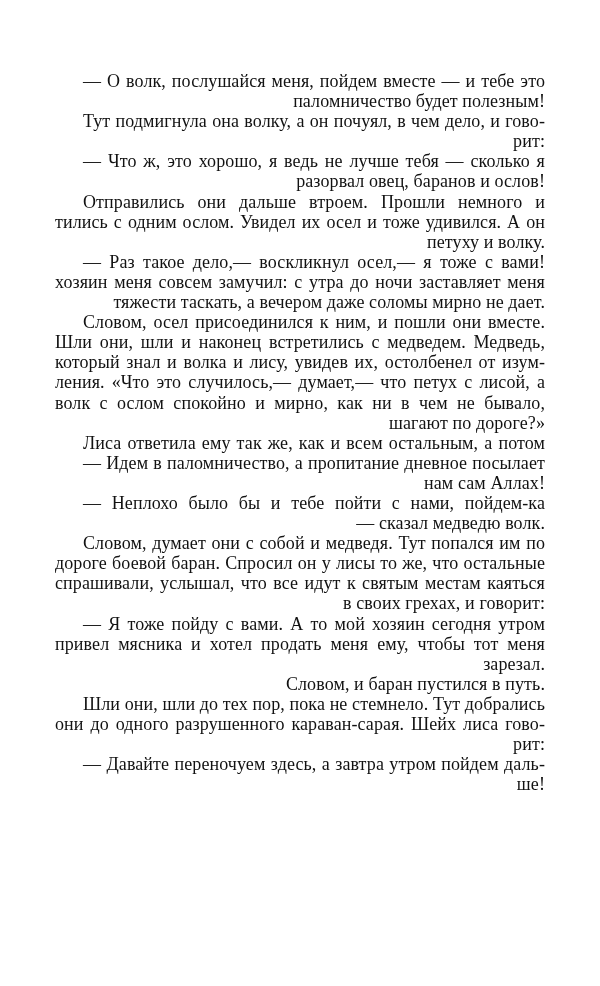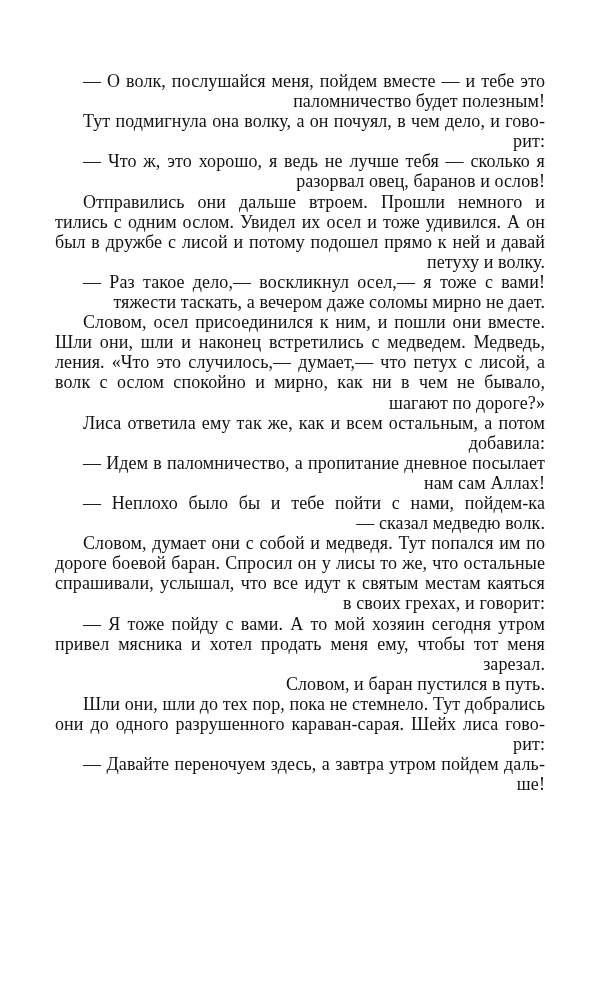--- a/index.html
+++ b/index.html
@@ -56,31 +56,31 @@
 <div class="page">
   <div class="text-block" id="text-block">
       <div class="line indent fill">— О волк, послушайся меня, пойдем вместе — и тебе это</div>
       <div class="line">паломничество будет полезным!</div>
       <div class="line indent fill">Тут подмигнула она волку, а он почуял, в чем дело, и гово-</div>
       <div class="line">рит:</div>
       <div class="line indent fill">— Что ж, это хорошо, я ведь не лучше тебя — сколько я</div>
       <div class="line">разорвал овец, баранов и ослов!</div>
       <div class="line indent fill">Отправились они дальше втроем. Прошли немного и встре-</div>
       <div class="line fill">тились с одним ослом. Увидел их осел и тоже удивился. А он</div>
-      <div class="line fill">был в дружбе с лисой и потому подошел прямо к ней и давай</div>
       <div class="line">петуху и волку.</div>
       <div class="line indent fill">— Раз такое дело,— воскликнул осел,— я тоже с вами! Мой</div>
+      <div class="line fill">хозяин меня совсем замучил: с утра до ночи заставляет меня</div>
       <div class="line">тяжести таскать, а вечером даже соломы мирно не дает.</div>
       <div class="line indent fill">Словом, осел присоединился к ним, и пошли они вместе.</div>
       <div class="line fill">Шли они, шли и наконец встретились с медведем. Медведь,</div>
+      <div class="line fill">который знал и волка и лису, увидев их, остолбенел от изум-</div>
       <div class="line fill">ления. «Что это случилось,— думает,— что петух с лисой, а</div>
       <div class="line fill">волк с ослом спокойно и мирно, как ни в чем не бывало,</div>
       <div class="line">шагают по дороге?»</div>
       <div class="line indent fill">Лиса ответила ему так же, как и всем остальным, а потом</div>
-      <div class="line">добавила:</div>
       <div class="line indent fill">— Идем в паломничество, а пропитание дневное посылает</div>
       <div class="line">нам сам Аллах!</div>
       <div class="line indent fill">— Неплохо было бы и тебе пойти с нами, пойдем-ка вместе!</div>
       <div class="line">— сказал медведю волк.</div>
       <div class="line indent fill">Словом, думает они с собой и медведя. Тут попался им по</div>
       <div class="line fill">дороге боевой баран. Спросил он у лисы то же, что остальные</div>
       <div class="line fill">спрашивали, услышал, что все идут к святым местам каяться</div>
       <div class="line">в своих грехах, и говорит:</div>
       <div class="line indent fill">— Я тоже пойду с вами. А то мой хозяин сегодня утром</div>
       <div class="line fill">привел мясника и хотел продать меня ему, чтобы тот меня</div>

